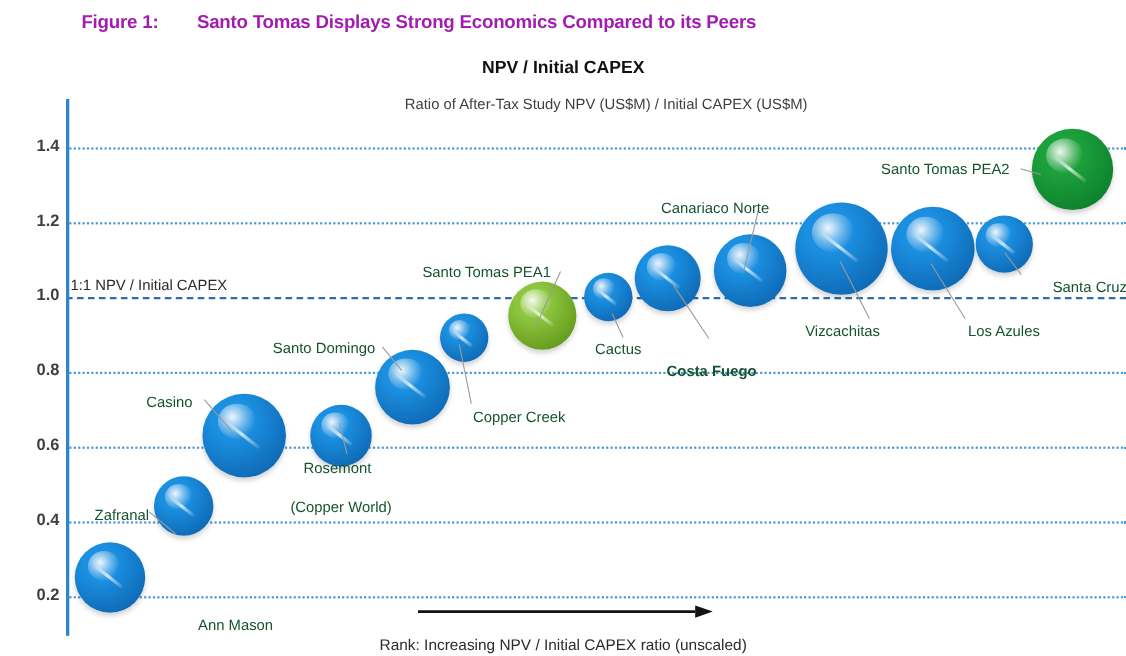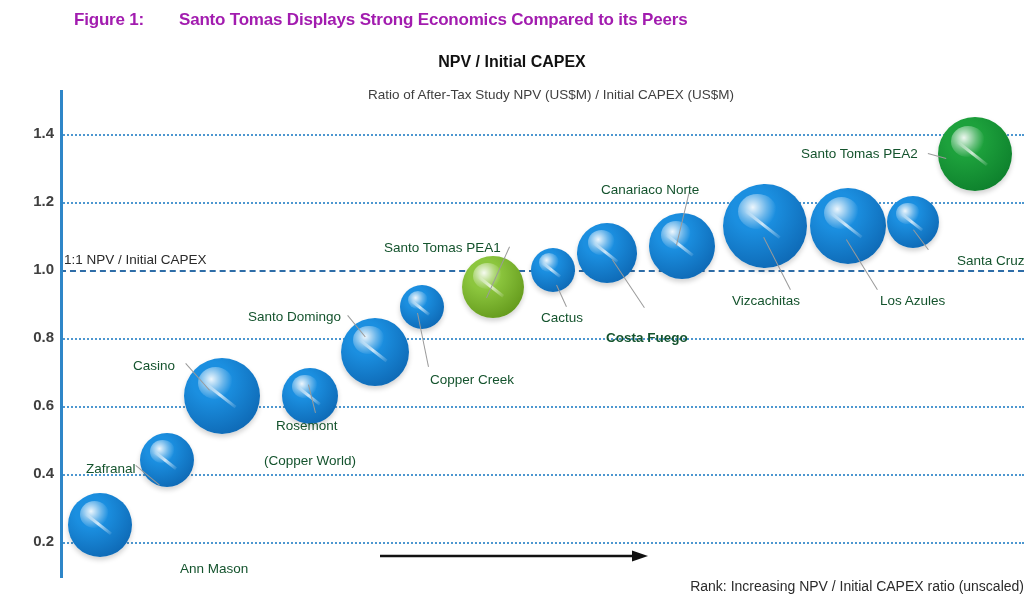--- a/index.html
+++ b/index.html
@@ -59,21 +59,21 @@
     background:linear-gradient(90deg,rgba(255,255,255,.0),rgba(255,255,255,.75),rgba(255,255,255,.1));
     transform:rotate(38deg);transform-origin:left center;pointer-events:none;
   }
 
   .point-label{
     position:absolute;font-size:13.5px;color:#14532d;white-space:nowrap;
   }
   .leader{position:absolute;background:#9a9a9a;transform-origin:top left;height:1.4px;}
 
   .x-caption{
-    position:absolute;width:100%;text-align:right;left:0;bottom:2px;
+    position:absolute;width:100%;text-align:center;left:0;bottom:2px;
     font-size:14px;color:#2b2b2b;
   }
   .x-arrow{position:absolute;left:380px;bottom:34px;width:268px;height:12px;}
 </style>
 </head>
 <body>
 
 <div id="figure-caption">
   <span class="fig-label">Figure 1:</span><span>Santo Tomas Displays Strong Economics Compared to its Peers</span>
 </div>

